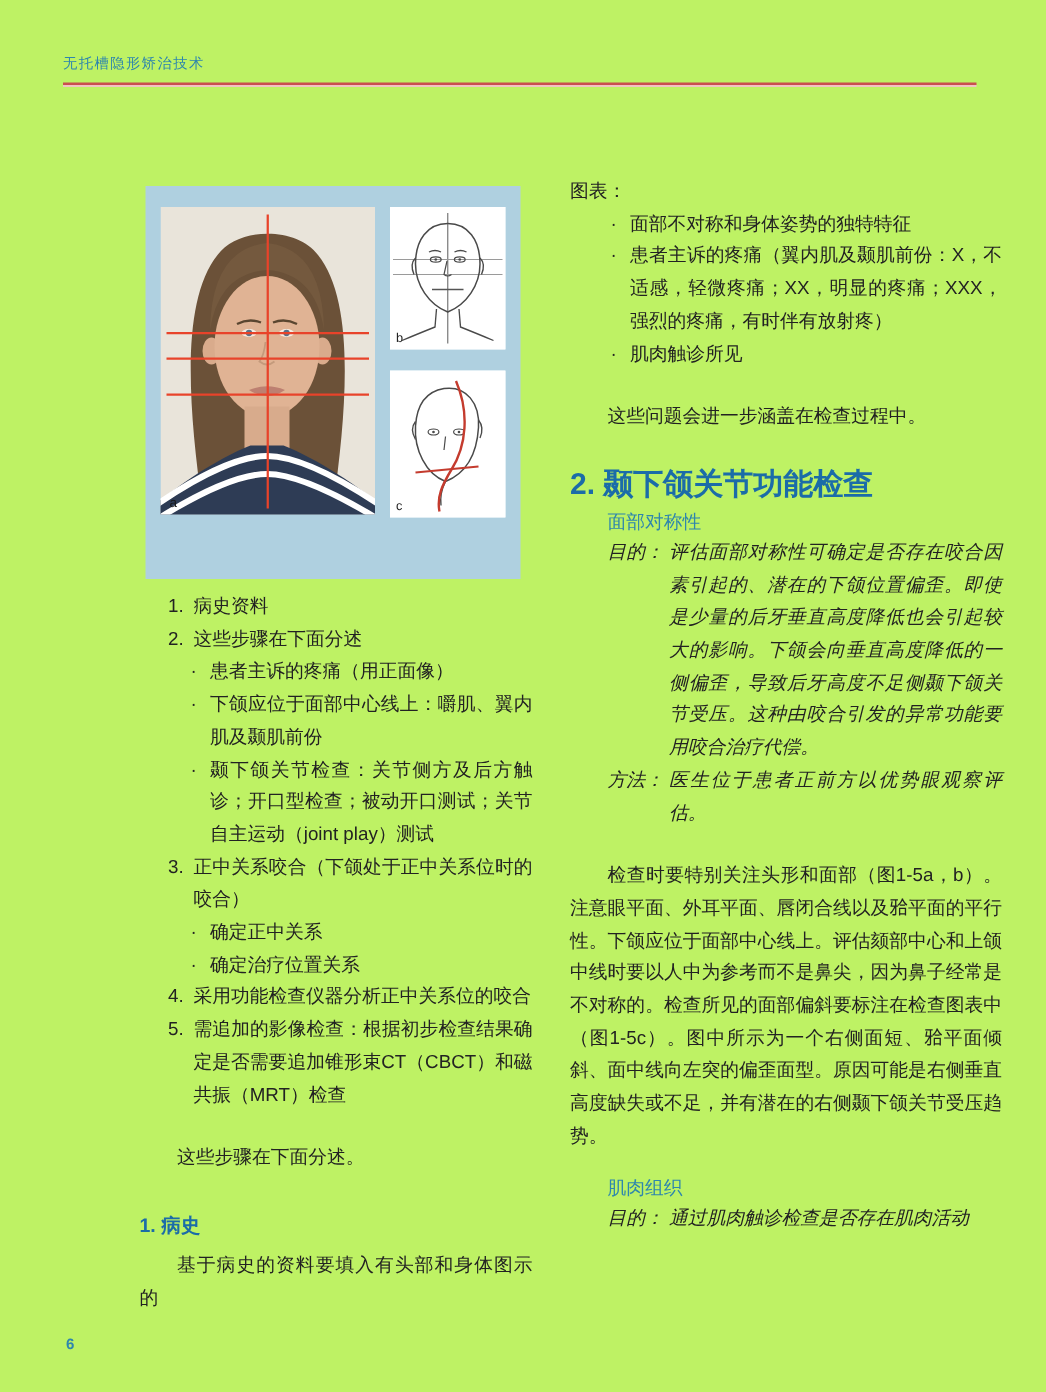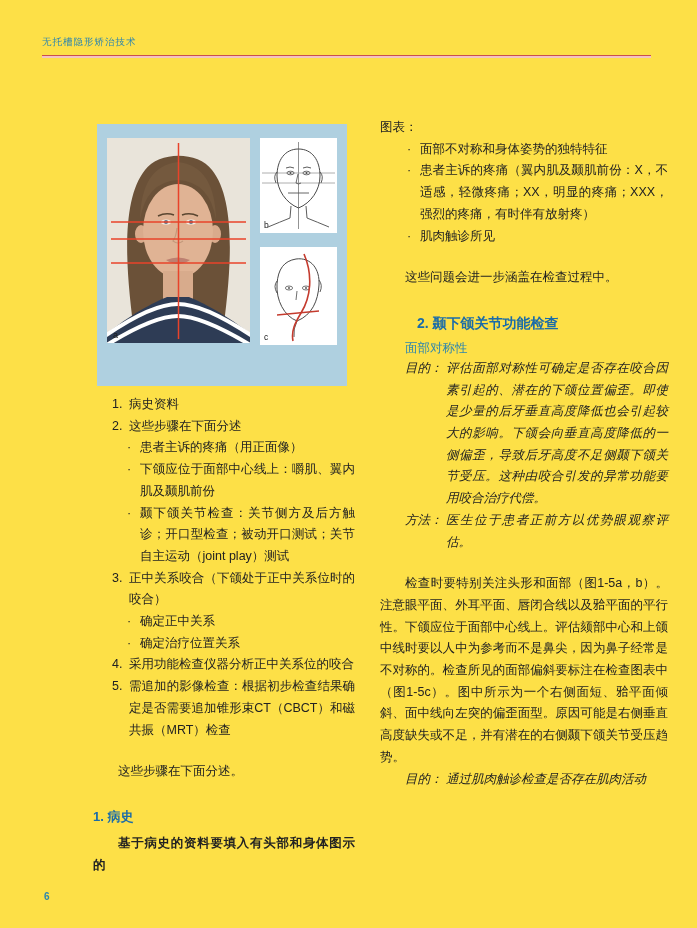--- a/index.html
+++ b/index.html
@@ -1,17 +1,17 @@
 <!DOCTYPE html>
 <html><head>
 <meta charset="utf-8">
 <style>
   * { box-sizing: border-box; margin: 0; padding: 0; }
   body { background: #ffffff; font-family: "Liberation Sans", "DejaVu Sans", sans-serif; }
-  .page { position: relative; width: 697px; height: 928px; background: #fde047; overflow: hidden; }
+  .page { position: relative; width: 697px; height: 928px; background: #bef264; overflow: hidden; }
 
   
   .running-title { position: absolute; left: 42px; top: 36px; font-size: 9.5px; letter-spacing: 1px; color: #2e86ad; }
   .head-rule { position: absolute; left: 42px; top: 55px; width: 609px; height: 3px;
                background: linear-gradient(#c94f4f 45%, #f3c3c3 45%); }
 
   
   .fig-panel { position: absolute; left: 97px; top: 124px; width: 250px; height: 262px; background: #afd0e0; }
   .fig-photo { position: absolute; left: 10px; top: 14px; width: 143px; height: 205px; }
   .fig-b { position: absolute; left: 163px; top: 14px; width: 77px; height: 95px; background: #fff; }
@@ -28,23 +28,23 @@
   .row .marker { flex: 0 0 17px; }
   .row .txt { flex: 1; text-align: justify; }
   .row.bullet { margin-left: 15px; }
   .row.bullet .marker { flex: 0 0 13px; }
 
   .para { text-indent: 2em; text-align: justify; }
   .p-gap { margin-top: 20px; }
 
   .sec-heading { font-size: 13px; font-weight: bold; color: #1b6ca8; line-height: 20px; }
   .col-left .sec-heading { margin-top: 24px; }
-  .col-left .para.after-h { margin-top: 6px; font-weight: bold; }
-
-  .col-right .sec-heading { margin-top: 24px; font-size: 14px; margin-left: 37px; }
+  .col-left .para.after-h { margin-top: 6px; }
+
+  .col-right .sec-heading { margin-top: 24px; font-size: 20px; }
   .sub-heading { color: #2e86ad; margin-left: 25px; margin-top: 5px; line-height: 20px; }
   .sub-heading.second { margin-top: 13px; }
 
   .pm-block { display: flex; margin-left: 25px; font-style: italic; justify-content: center; }
   .pm-block .plabel { flex: 0 0 41px; }
   .pm-block .ptext { flex: 1; text-align: justify; }
 
   
   .page-number { position: absolute; left: 44px; top: 891px; font-size: 10px; font-weight: bold; color: #2e86ad; }
 </style>
@@ -192,20 +192,21 @@
     <div class="sub-heading">面部对称性</div>
     <div class="pm-block">
       <span class="plabel">目的：</span>
       <span class="ptext">评估面部对称性可确定是否存在咬合因素引起的、潜在的下颌位置偏歪。即使是少量的后牙垂直高度降低也会引起较大的影响。下颌会向垂直高度降低的一侧偏歪，导致后牙高度不足侧颞下颌关节受压。这种由咬合引发的异常功能要用咬合治疗代偿。</span>
     </div>
     <div class="pm-block">
       <span class="plabel">方法：</span>
       <span class="ptext">医生位于患者正前方以优势眼观察评估。</span>
     </div>
     <div class="para p-gap">检查时要特别关注头形和面部（图1-5a，b）。注意眼平面、外耳平面、唇闭合线以及𬌗平面的平行性。下颌应位于面部中心线上。评估颏部中心和上颌中线时要以人中为参考而不是鼻尖，因为鼻子经常是不对称的。检查所见的面部偏斜要标注在检查图表中（图1-5c）。图中所示为一个右侧面短、𬌗平面倾斜、面中线向左突的偏歪面型。原因可能是右侧垂直高度缺失或不足，并有潜在的右侧颞下颌关节受压趋势。</div>
+    <div class="sub-heading second">肌肉组织</div>
     <div class="pm-block">
       <span class="plabel">目的：</span>
       <span class="ptext">通过肌肉触诊检查是否存在肌肉活动</span>
     </div>
   </div>
 
   <div class="page-number">6</div>
 
 </div>
 

